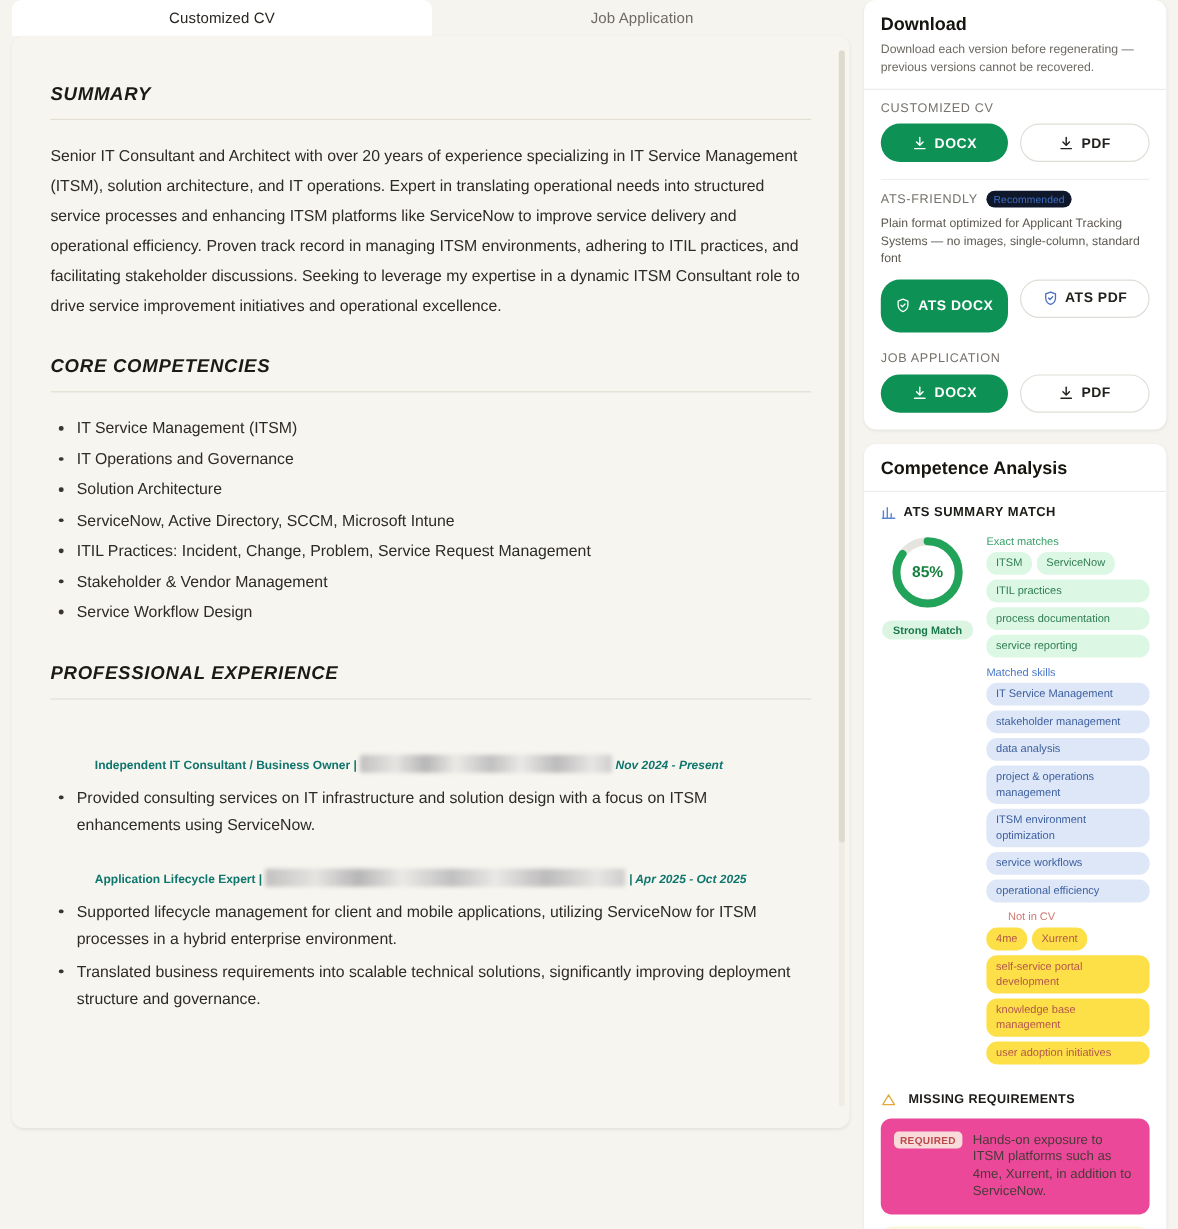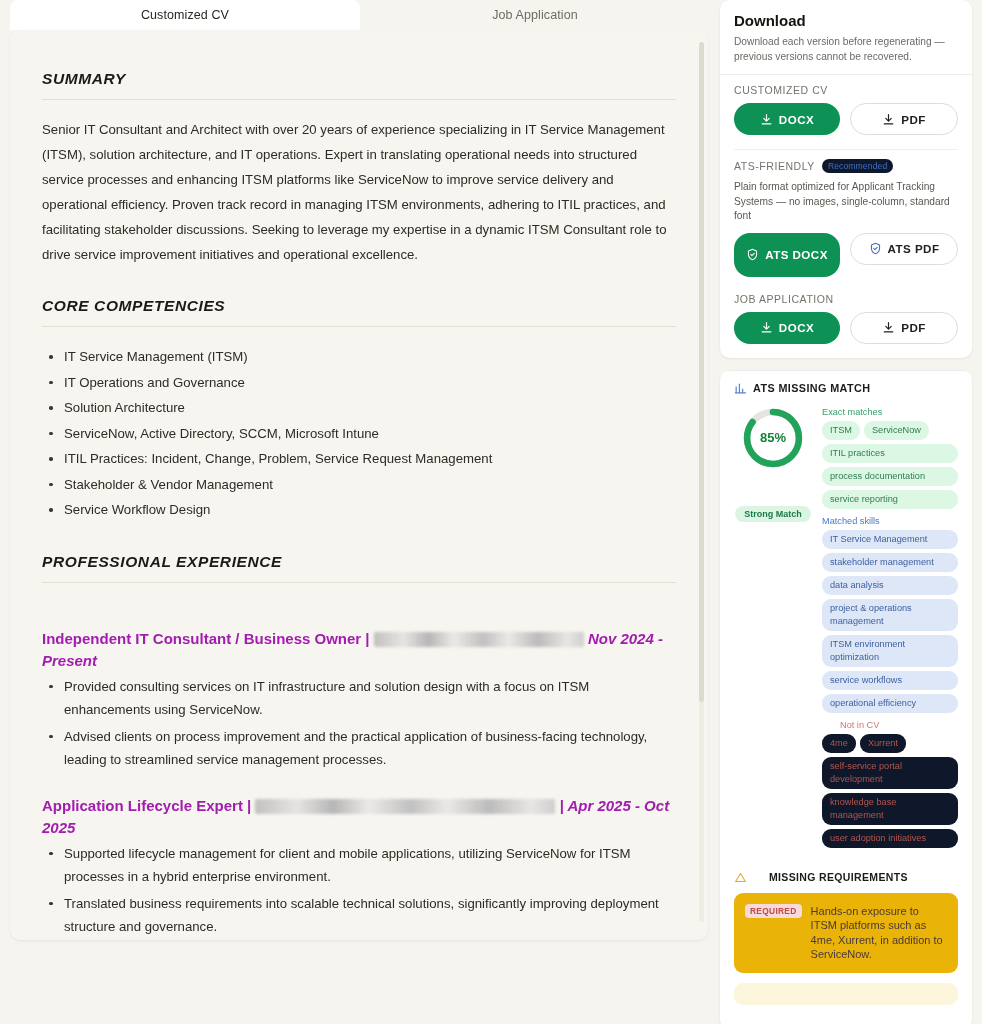--- a/index.html
+++ b/index.html
@@ -47,21 +47,21 @@
   }
   .cv-ul li::before {
     content: ""; position: absolute; left: 7px; top: 11px;
     width: 3.5px; height: 3.5px; border-radius: 50%; background: #3a362f;
   }
 
   .sec-gap { height: 30px; }
   .sec-gap-sm { height: 20px; }
 
   .job-title {
-    font-size: 15px; font-weight: bold; color: #a21caf; line-height: 22px;
+    font-size: 10px; font-weight: bold; color: #0f766e; line-height: 22px; margin-left: 37px;
   }
   .job-title .dates { font-weight: bold; font-style: italic; }
   .redact {
     display: inline-block; vertical-align: -3px; height: 15px; border-radius: 2px;
     background:
       linear-gradient(90deg,
         rgba(150,150,155,.55) 0%, rgba(190,190,195,.3) 14%,
         rgba(120,120,128,.5) 26%, rgba(200,200,205,.25) 38%,
         rgba(140,140,148,.5) 52%, rgba(205,205,210,.3) 64%,
         rgba(130,130,138,.5) 78%, rgba(195,195,200,.3) 92%,
@@ -128,21 +128,21 @@
   .dl-pad-bot { height: 12px; }
 
   
   .ca-body { padding: 11px 14px 14px 14px; }
   .ca-sec-head {
     display: flex; align-items: center; gap: 6px;
     font-size: 10.8px; font-weight: bold; color: #1d1b17;
     letter-spacing: .4px; margin-bottom: 10px;
   }
   .kw-row { display: flex; gap: 10px; }
-  .donut-wrap { flex: 0 0 78px; display: flex; flex-direction: column; align-items: center; gap: 28px; }
+  .donut-wrap { flex: 0 0 78px; display: flex; flex-direction: column; align-items: center; }
   .donut { position: relative; width: 66px; height: 66px; }
   .donut-val {
     position: absolute; inset: 0; display: flex; align-items: center;
     justify-content: center; font-size: 13px; font-weight: bold; color: #15803d;
   }
   .match-pill {
     margin-top: 7px; background: #dcf5e3; color: #19794a;
     font-size: 9px; font-weight: bold; padding: 3px 9px; border-radius: 9px;
     white-space: nowrap;
   }
@@ -151,33 +151,33 @@
   .tg-exact { color: #38a169; }
   .tg-matched { color: #4a78c8; }
   .tg-missing { color: #d2776f; padding-left: 18px; }
   .tags { display: flex; flex-wrap: wrap; gap: 4px; margin-bottom: 7px; }
   .tag {
     font-size: 9.2px; line-height: 13px; padding: 3px 8px; border-radius: 9px;
     display: inline-block;
   }
   .tag-exact { background: #dcf7e4; color: #2f7d52; }
   .tag-matched { background: #dde7f8; color: #3d5f9e; }
-  .tag-missing { background: #0f172a; color: #b4564e; }
+  .tag-missing { background: #fde047; color: #b4564e; }
   .tag.wide { width: 100%; }
 
   .missing-head {
-    display: flex; align-items: center; gap: 22px;
+    display: flex; align-items: center; gap: 10px;
     font-size: 10.5px; font-weight: bold; color: #1d1b17;
     letter-spacing: .35px; margin: 16px 0 9px 0;
   }
   .req-card {
     display: flex; gap: 9px; padding: 11px 11px; border-radius: 9px;
     margin-bottom: 10px;
   }
-  .req-card.required { background: #eab308; }
+  .req-card.required { background: #ec4899; }
   .req-card.preferred { background: #fcf6dd; }
   .req-chip {
     font-size: 8.4px; font-weight: bold; letter-spacing: .3px;
     padding: 2px 5px; border-radius: 4px; height: 14px; white-space: nowrap;
     flex: 0 0 auto;
   }
   .req-chip.required { background: #f8dada; color: #bb4a4a; }
   .req-text { font-size: 11px; line-height: 14.5px; }
   .req-text.required { color: #4a3a38; }
 </style>
@@ -225,21 +225,20 @@
         <div style="height:28px"></div>
 
         <div>
           <div class="job-title">
             <span>Independent IT Consultant / Business Owner |</span>
             <span class="redact" style="width:210px"></span>
             <span class="dates">Nov 2024 - Present</span>
           </div>
           <ul class="job-bullets">
             <li>Provided consulting services on IT infrastructure and solution design with a focus on ITSM enhancements using ServiceNow.</li>
-            <li>Advised clients on process improvement and the practical application of business-facing technology, leading to streamlined service management processes.</li>
           </ul>
         </div>
 
         <div class="sec-gap-sm"></div>
 
         <div>
           <div class="job-title">
             <span>Application Lifecycle Expert |</span>
             <span class="redact" style="width:300px"></span>
             <span class="dates">| Apr 2025 - Oct 2025</span>
@@ -337,32 +336,35 @@
                 <path d="M4 20h16"></path>
               </svg>
             <span class="btn-lbl">PDF</span>
           </button>
         </div>
       </div>
       <div class="dl-pad-bot"></div>
     </div>
 
     <div class="panel">
+      <div class="panel-head">
+        <div class="panel-title" style="margin-bottom:0">Competence Analysis</div>
+      </div>
       <div class="panel-divider"></div>
 
       <div class="ca-body">
 
         <div class="ca-sec-head">
           <svg class="ico" viewBox="0 0 24 24" fill="none" stroke="#5b86d6" stroke-width="2.2" stroke-linecap="round">
               <path d="M4 20V9"></path>
               <path d="M10 20V4"></path>
               <path d="M16 20v-7"></path>
               <path d="M21.5 20h-19"></path>
             </svg>
-          <span>ATS MISSING MATCH</span>
+          <span>ATS SUMMARY MATCH</span>
         </div>
 
         <div class="kw-row">
           <div class="donut-wrap">
             <div class="donut">
               <svg viewBox="0 0 42 42" width="66" height="66">
                 <circle cx="21" cy="21" r="16.5" fill="none" stroke="#e6e4df" stroke-width="4.2"></circle>
                 <circle id="donut-arc" cx="21" cy="21" r="16.5" fill="none" stroke="#21a35a" stroke-width="4.2" stroke-linecap="round" transform="rotate(-90 21 21)" stroke-dasharray="88.12 15.55" stroke-dashoffset="0"></circle>
               </svg>
               <div class="donut-val">85%</div>

